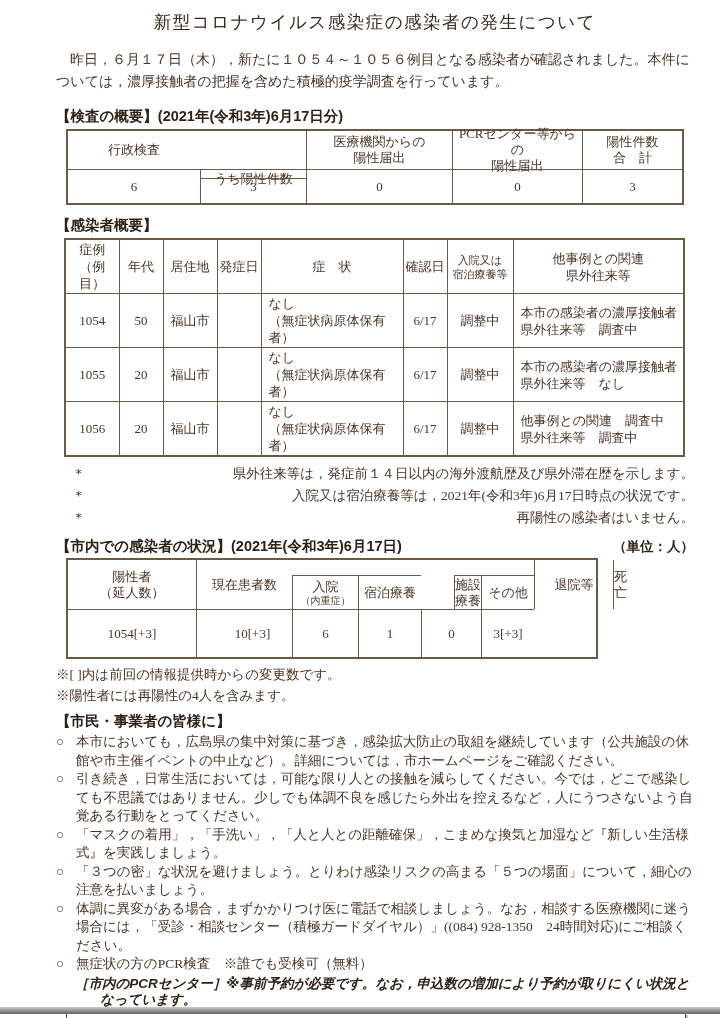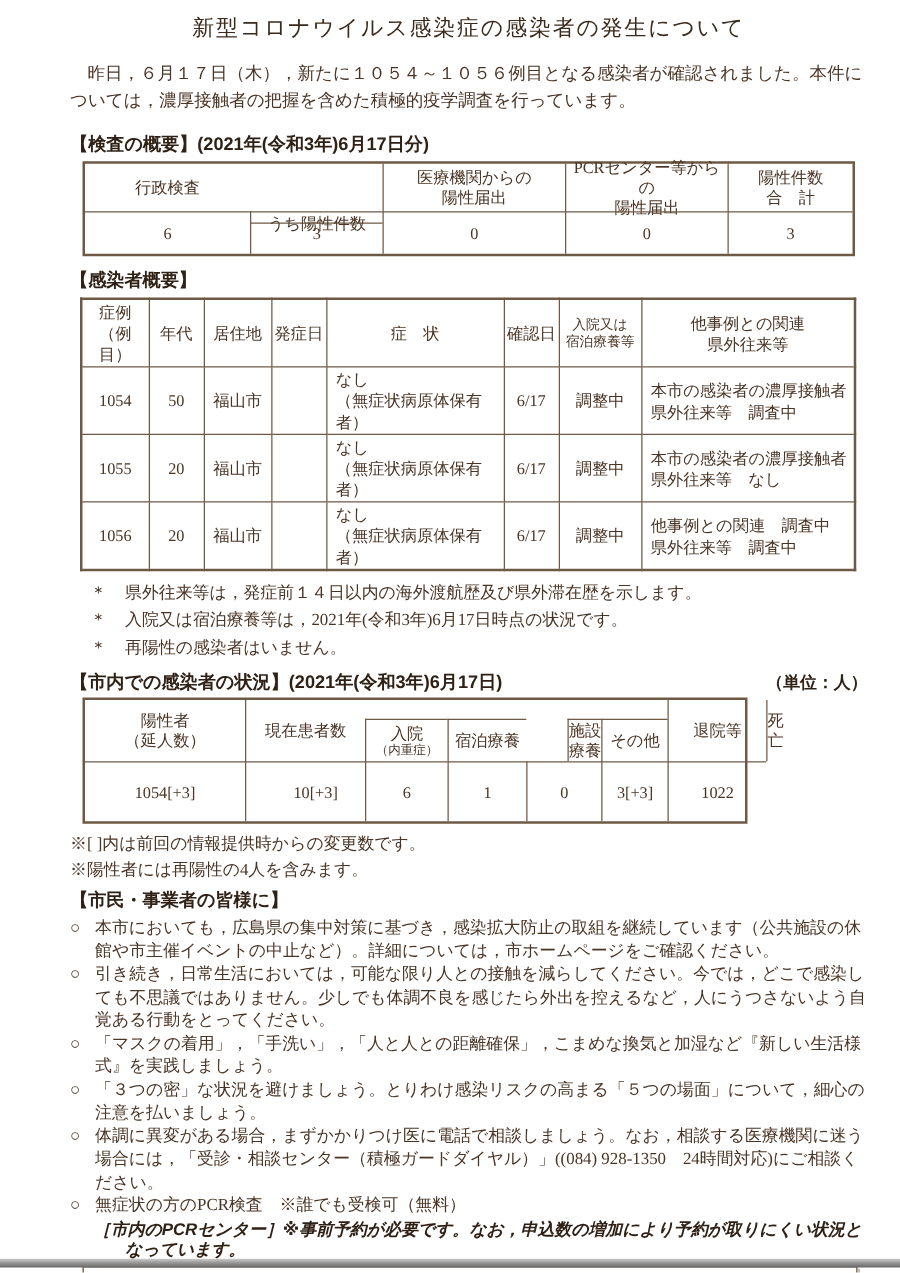--- a/index.html
+++ b/index.html
@@ -63,21 +63,21 @@
   }
   .t2 thead tr{height:46px;}
   .t2 tbody tr{height:37px;}
   .t2 .small{font-size:11px;line-height:14px;}
   .t2 .left{text-align:left;padding-left:7px;}
 
   
   .ast-notes{margin-top:6px;font-size:13.5px;}
   .ast-line{display:flex;line-height:22px;}
   .ast-line .mk{margin-left:16px;width:28px;flex:none;}
-  .ast-line .bt{flex:1;}
+  .ast-line .bt{flex:1;text-align:right;}
 
   
   .h3row{display:flex;justify-content:space-between;align-items:baseline;margin-top:8px;}
   .unit{font-family:"Liberation Sans","DejaVu Sans",sans-serif;font-weight:bold;font-size:13.5px;color:var(--hd);}
   .t3{
     display:grid;width:532px;margin:2px 0 0 10px;
     grid-template-columns:128px 96px 66px 63px 60px 53px 79px 1fr;
     grid-template-rows:15px 34px 48px;
     border:2px solid var(--bd);font-size:13px;
   }
@@ -250,21 +250,20 @@
     <div class="c t3-shise t3-sub">施設療養</div>
     <div class="c t3-sono t3-sub">その他</div>
     <div class="c t3-shibo">死亡</div>
     <div class="c t3-taiin">退院等</div>
     <div class="c v vc1">1054[+3]</div>
     <div class="c v vc2">10[+3]</div>
     <div class="c v vc3">6</div>
     <div class="c v vc4">1</div>
     <div class="c v vc5">0</div>
     <div class="c v vc6">3[+3]</div>
-    <div class="c v vc7">1022</div>
   </div>
 
   <div class="km-notes">
     <p>※[ ]内は前回の情報提供時からの変更数です。</p>
     <p>※陽性者には再陽性の4人を含みます。</p>
   </div>
 
   <h2 class="sec-h h4m">【市民・事業者の皆様に】</h2>
   <div class="bullets">
     <div class="bullet">

